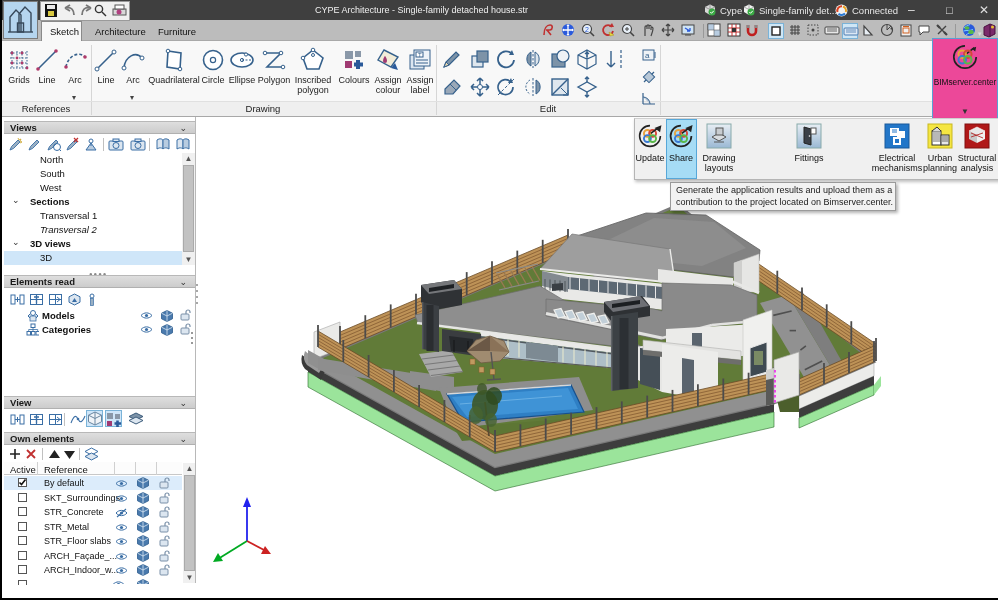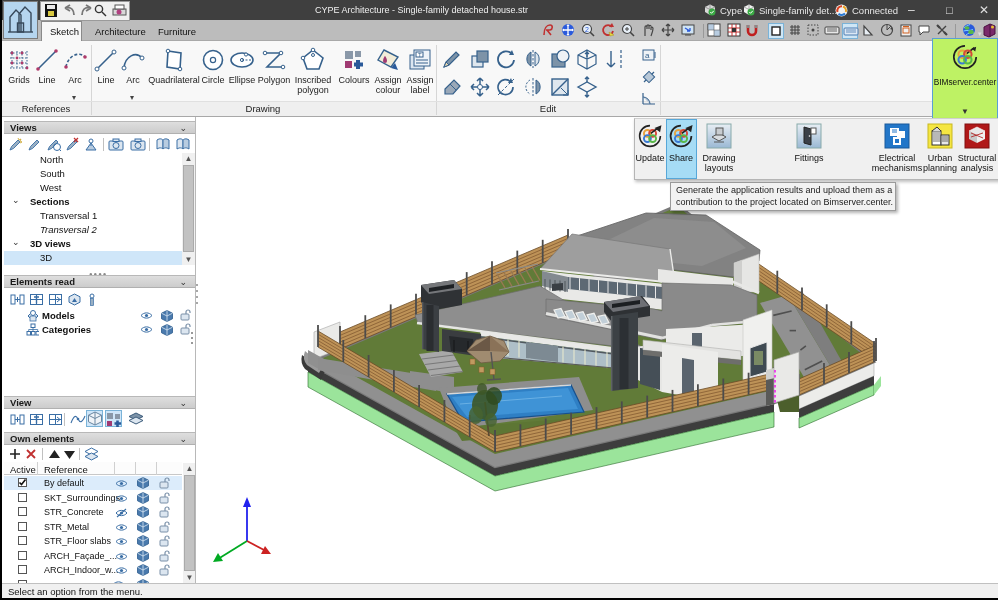--- a/index.html
+++ b/index.html
@@ -23,21 +23,21 @@
 
 #ribbon { left:0; top:41px; width:996px; height:76px; background:#f8f8f8; border-bottom:1px solid #9a9a9a; }
 #grouplabels { left:0; top:102px; width:930px; height:15px; background:#efefef; border-bottom:1px solid #a8a8a8; }
 .glabel { position:absolute; top:103px; font-size:9.5px; color:#222; width:100px; text-align:center; }
 .gsep { position:absolute; top:3px; width:1px; height:70px; background:#d6d6d6; }
 .rbtn { position:absolute; text-align:center; font-size:9px; color:#222; line-height:10px; }
 .rbtn svg { display:block; margin:0 auto 2px auto; }
 .drop { position:absolute; font-size:8px; color:#444; }
 
 
-#bimbtn { left:930px; top:38px; width:66px; height:81px; background:#bef264; border:1px solid #5a9fd4; text-align:center; z-index:5; }
+#bimbtn { left:930px; top:38px; width:66px; height:81px; background:#ec4899; border:1px solid #5a9fd4; text-align:center; z-index:5; }
 #bimbtn .lbl { font-size:8.3px; color:#111; margin-top:2px; }
 
 
 #leftpanel { left:2px; top:117px; width:191px; height:460px; background:#fff; font-size:9.5px; }
 .phead { position:absolute; left:0; width:191px; height:13px; background:linear-gradient(#dedede,#cccccc); border-top:1px solid #b8b8b8; border-bottom:1px solid #b0b0b0; font-weight:bold; color:#1a1a1a; padding:0px 0 0 6px; font-size:9.5px; line-height:12px;}
 .phead .chev { position:absolute; right:8px; top:0px; font-weight:normal; color:#333; font-size:9px;}
 .sb { position:absolute; width:13px; background:#f0f0f0; }
 .sb .ar { position:absolute; left:0; width:13px; height:11px; color:#555; font-size:8px; text-align:center; line-height:11px;}
 .sb .th { position:absolute; left:1px; width:11px; background:#c2c2c2; border:1px solid #aaa; }
 
@@ -1071,20 +1071,19 @@
             <path d="M5 8 V16 L13 20 V12 Z" fill="#c8c8c8"></path>
             <path d="M21 8 V16 L13 20 V12 Z" fill="#f0f0f0"></path>
             <path d="M7 10 L19 15 M7 14 L19 10" stroke="#b01818" stroke-width="0.8"></path>
           </svg></span>
         <div style="margin-top:1px;">Structural<br>analysis</div>
       </div>
     </div>
   <div id="tooltip" class="abs">Generate the application results and upload them as a<br>contribution to the project located on Bimserver.center.</div>
 
   <div class="abs" style="left:193px; top:117px; width:1px; height:466px; background:#b8b8b8;"></div>
-  <div id="statusbar" class="abs">Select an option from the menu.</div>
   <div class="abs" style="left:194px; top:284px; width:2px; height:22px;">
     <div style="width:2px;height:2px;background:#a8a8a8;margin-bottom:4px;"></div>
     <div style="width:2px;height:2px;background:#a8a8a8;margin-bottom:4px;"></div>
     <div style="width:2px;height:2px;background:#a8a8a8;margin-bottom:4px;"></div>
     <div style="width:2px;height:2px;background:#a8a8a8;"></div>
   </div>
 </div>
 
 </body></html>

